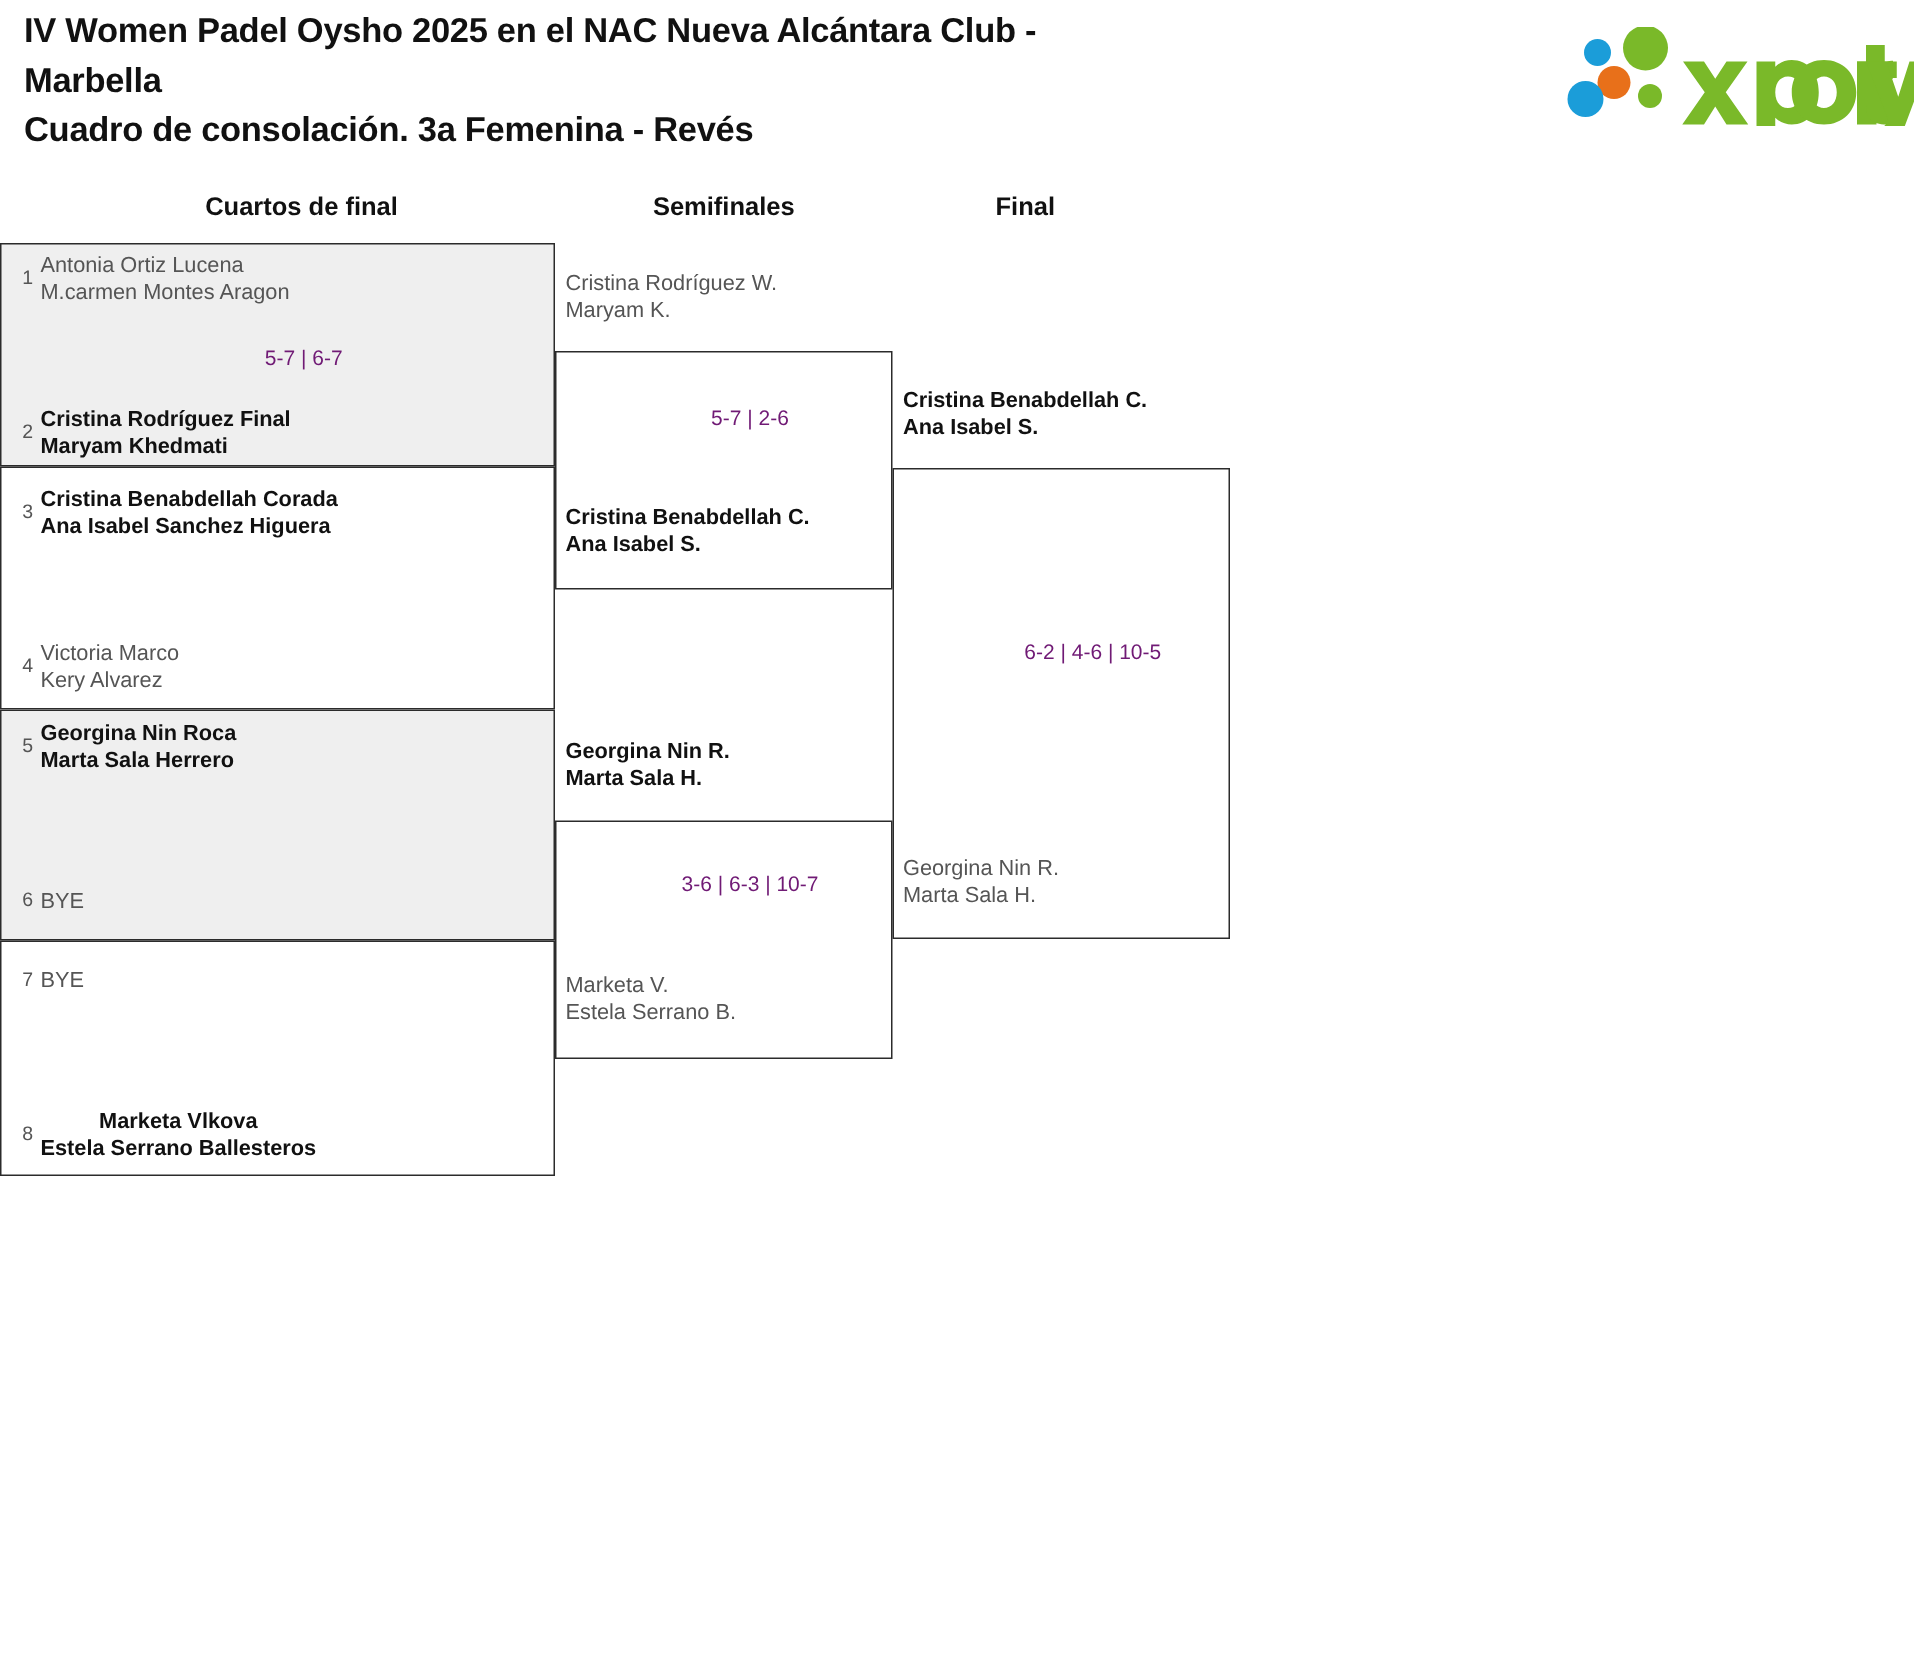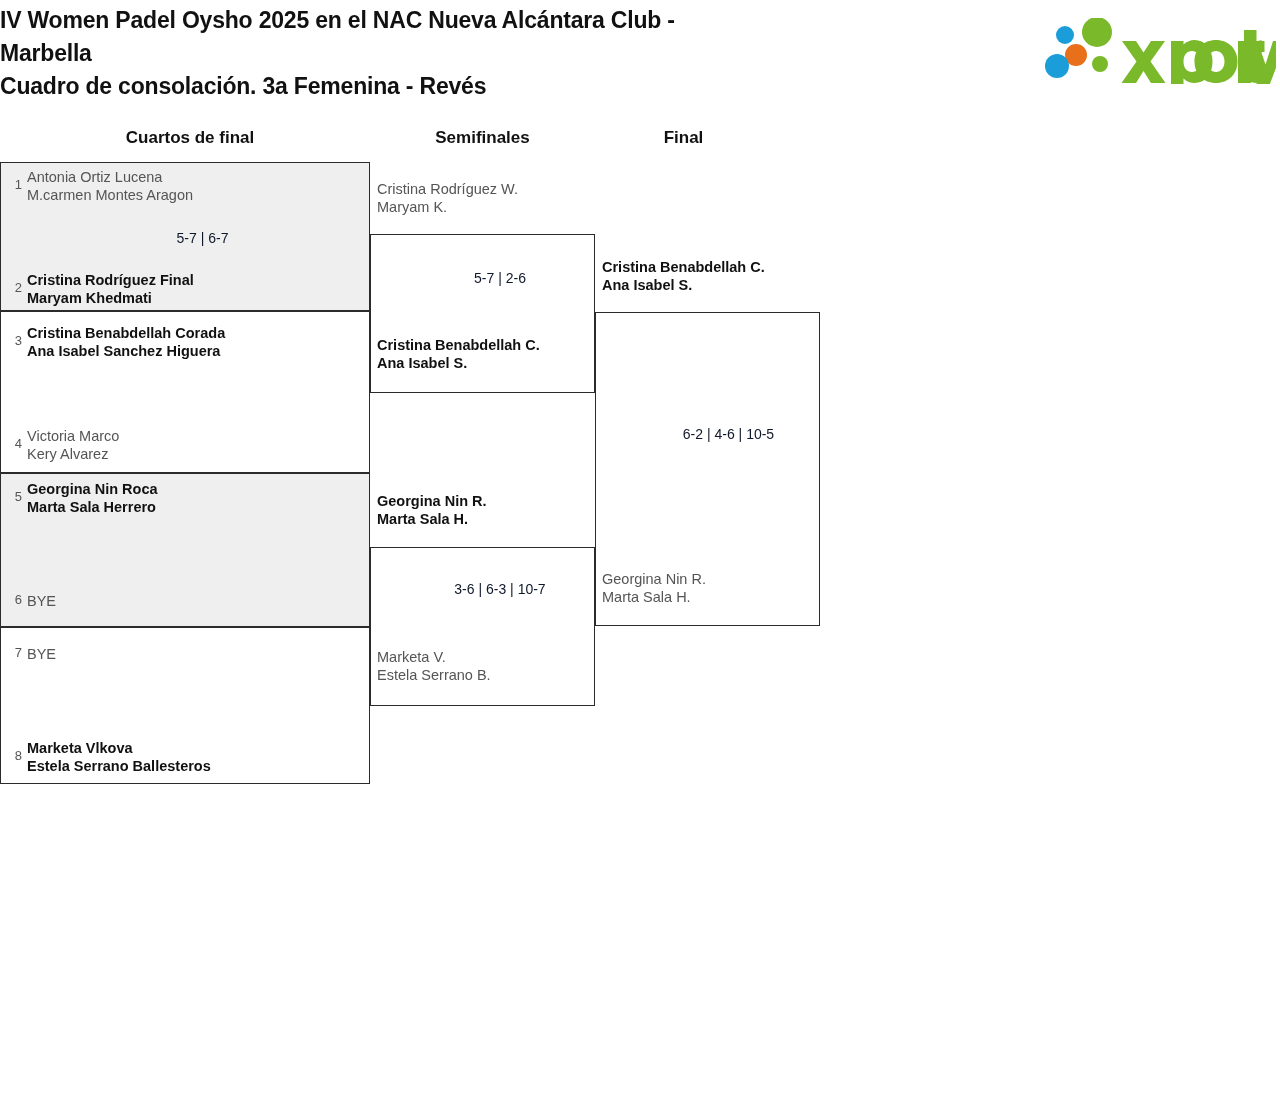--- a/index.html
+++ b/index.html
@@ -10,35 +10,35 @@
     color:#1a1a1a;
     overflow:hidden;
   }
   .page { position:relative; width:1280px; height:1114px; }
 
   
   .header { position:absolute; left:0; top:0; width:1280px; height:110px; }
   .title-block {
     position:absolute; left:0; top:4px; width:860px;
     font-size:23px; font-weight:700; line-height:33px;
-    letter-spacing:-0.2px; color:#111;
+    letter-spacing:-0.2px; color:#111;padding-left:16px;
   }
   .title-line { display:block; }
 
   
   .logo { position:absolute; left:1040px; top:18px; width:236px; height:66px; }
   .logo svg { display:block; }
 
   
   .round-head {
     position:absolute; top:128px;
     font-size:17px; font-weight:700; color:#111;
     text-align:center; white-space:nowrap;
   }
-  #rh0 { left:5px;   width:370px; }
+  #rh0 { left:16px;   width:370px; }
   #rh1 { left:370px; width:225px; }
   #rh2 { left:571px; width:225px; }
 
   
   .bracket { position:absolute; left:0; top:0; width:900px; height:800px; }
 
   
   .match {
     position:absolute;
     border:1px solid #2b2b2b;
@@ -59,21 +59,21 @@
     white-space:nowrap;
   }
   .team .ln { display:block; }
   .team.winner { color:#111; font-weight:700; }
   .team.loser  { color:#555; font-weight:400; }
   .team.bye    { color:#555; font-weight:400; font-size:14.5px; }
 
   
   .score {
     position:absolute;
-    font-size:14px; color:#0f172a; font-weight:400;
+    font-size:14px; color:#701a75; font-weight:400;
     text-align:center; white-space:nowrap;padding-left:35px;
   }
 </style>
 </head>
 <body>
 
 <div class="page">
 
   <div class="header">
     <div class="title-block">
@@ -148,21 +148,21 @@
       <span class="ln">BYE</span>
     </div>
 
     <div class="match" style="left:0px; top:627px; width:370px; height:157px;"></div>
     <div class="seed" style="left:0px; top:645px;">7</div>
     <div class="team bye" style="left:27px; top:645px;">
       <span class="ln">BYE</span>
     </div>
     <div class="score" style="left:0px; top:698px; width:370px;"></div>
     <div class="seed" style="left:0px; top:748px;">8</div>
-    <div class="team winner" style="left:27px; top:739px;">
+    <div class="team winner" style="left:27px; top:739px;text-align:center;">
       <span class="ln">Marketa Vlkova</span>
       <span class="ln">Estela Serrano Ballesteros</span>
     </div>
 
     <div class="match" style="left:370px; top:234px; width:225px; height:159px;"></div>
     <div class="team loser" style="left:377px; top:180px;">
       <span class="ln">Cristina Rodríguez W.</span>
       <span class="ln">Maryam K.</span>
     </div>
     <div class="score" style="left:370px; top:270px; width:225px;">5-7 | 2-6</div>

